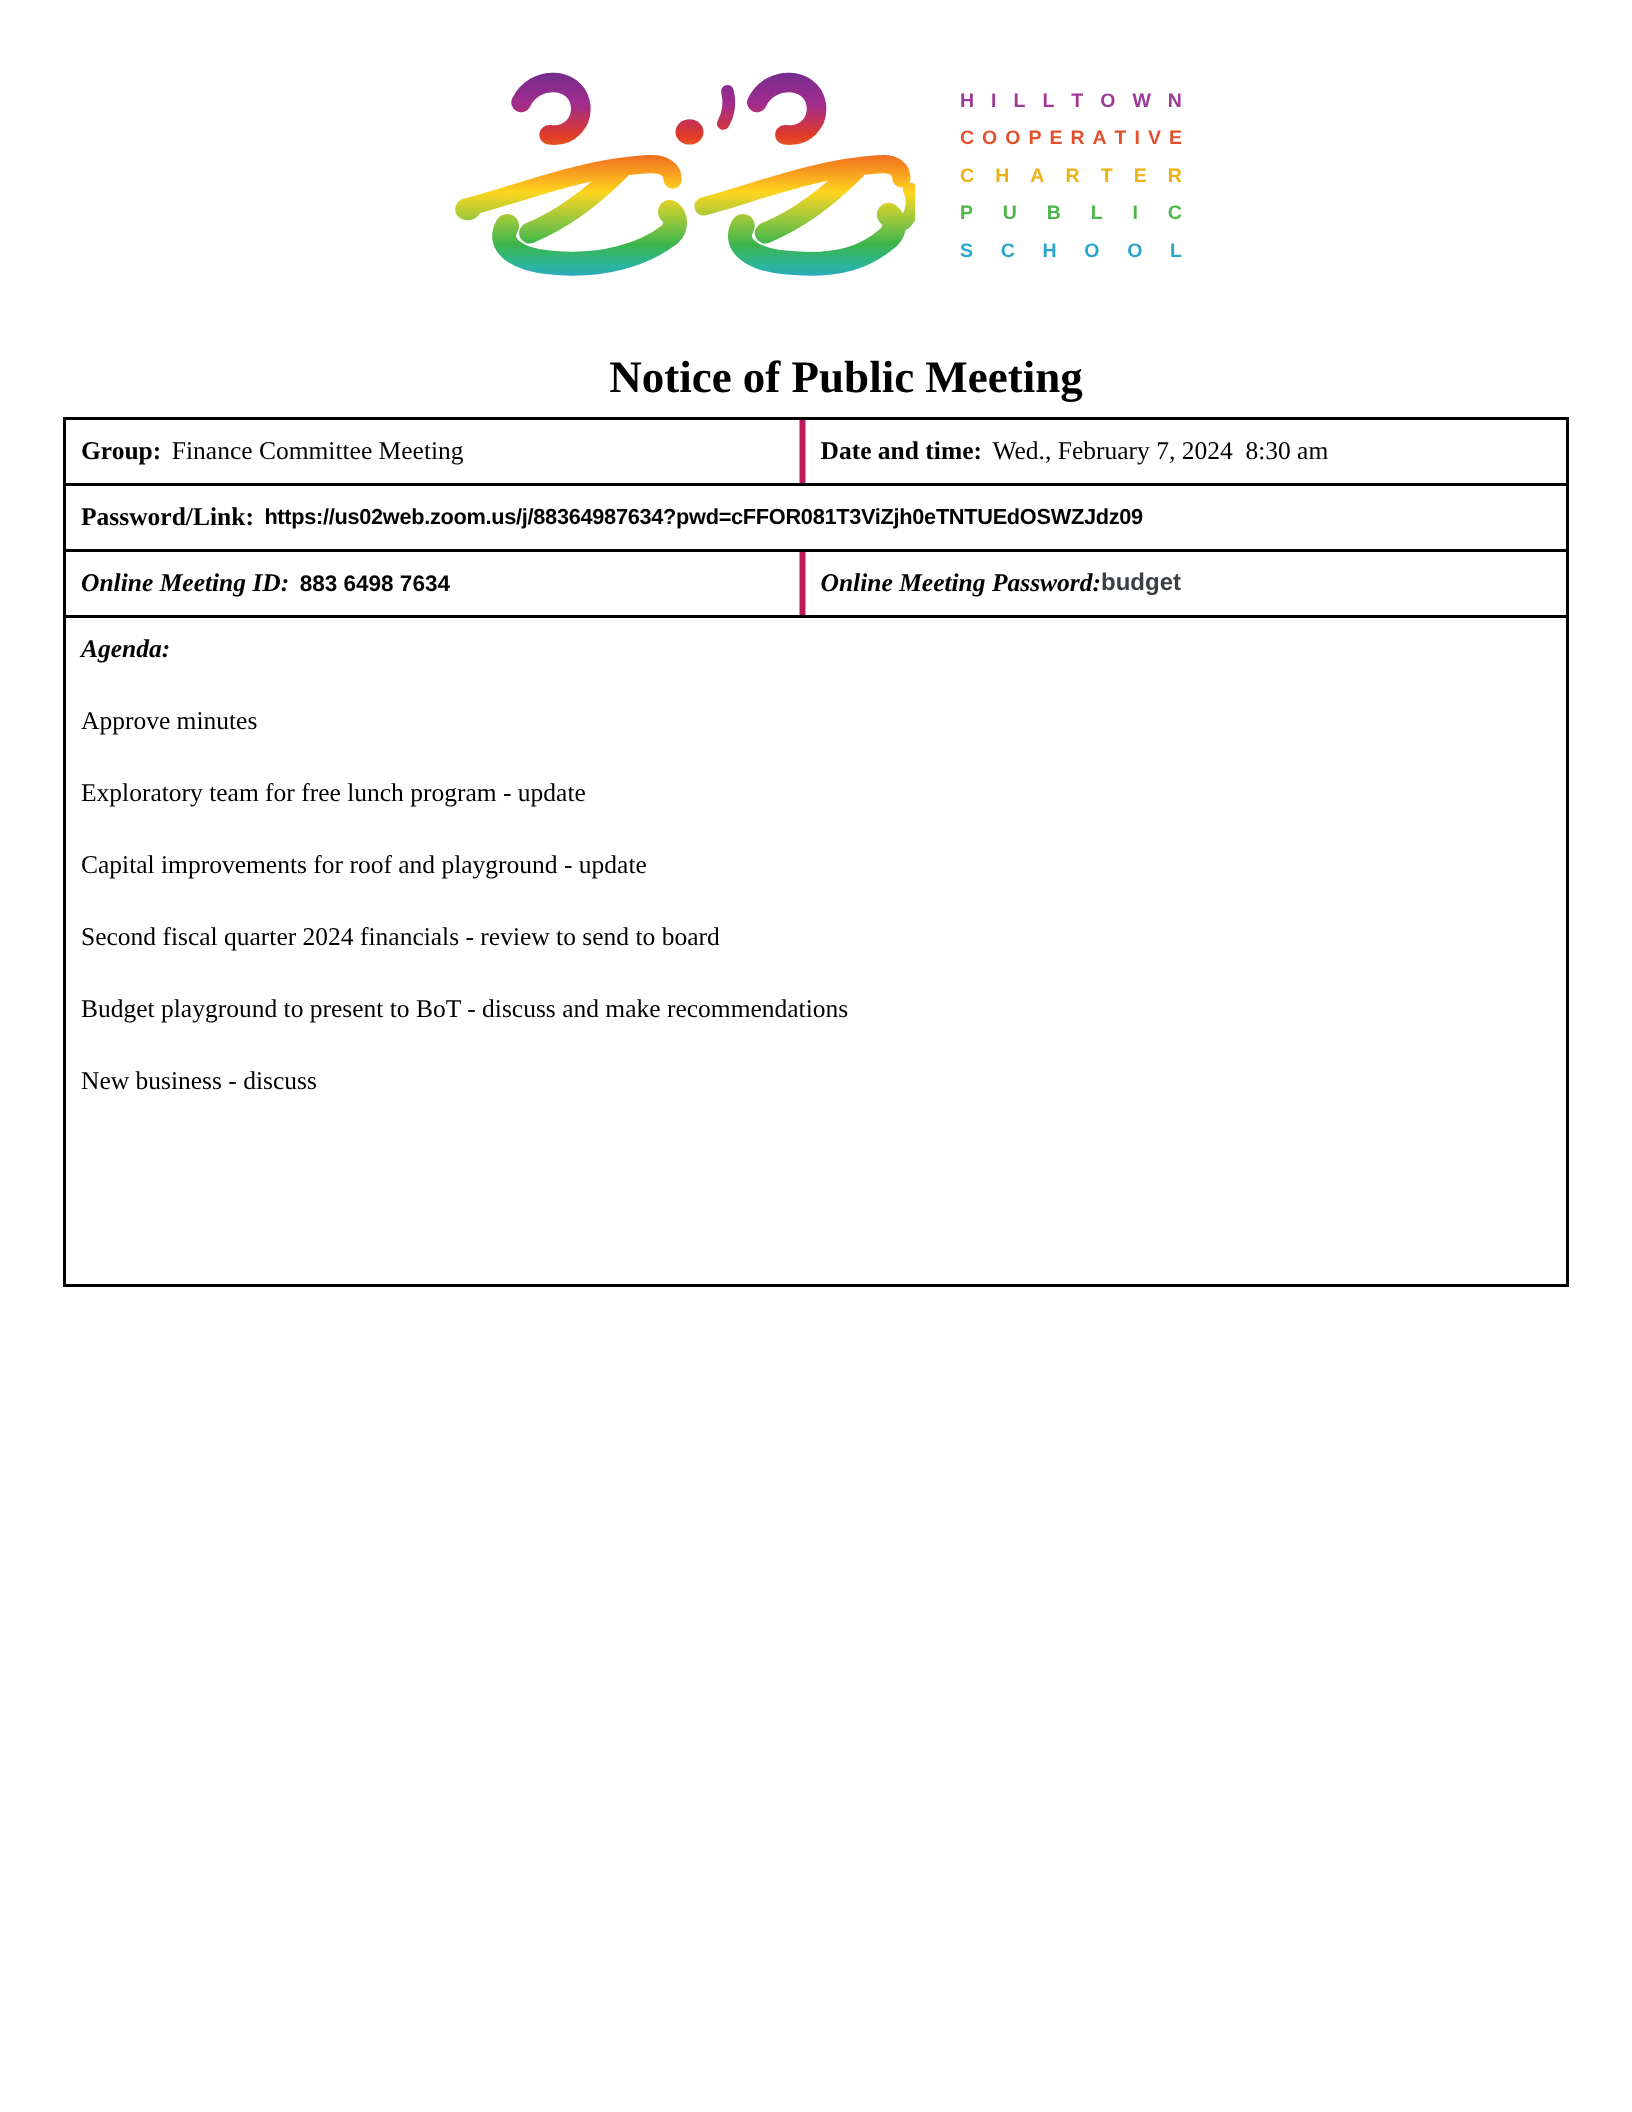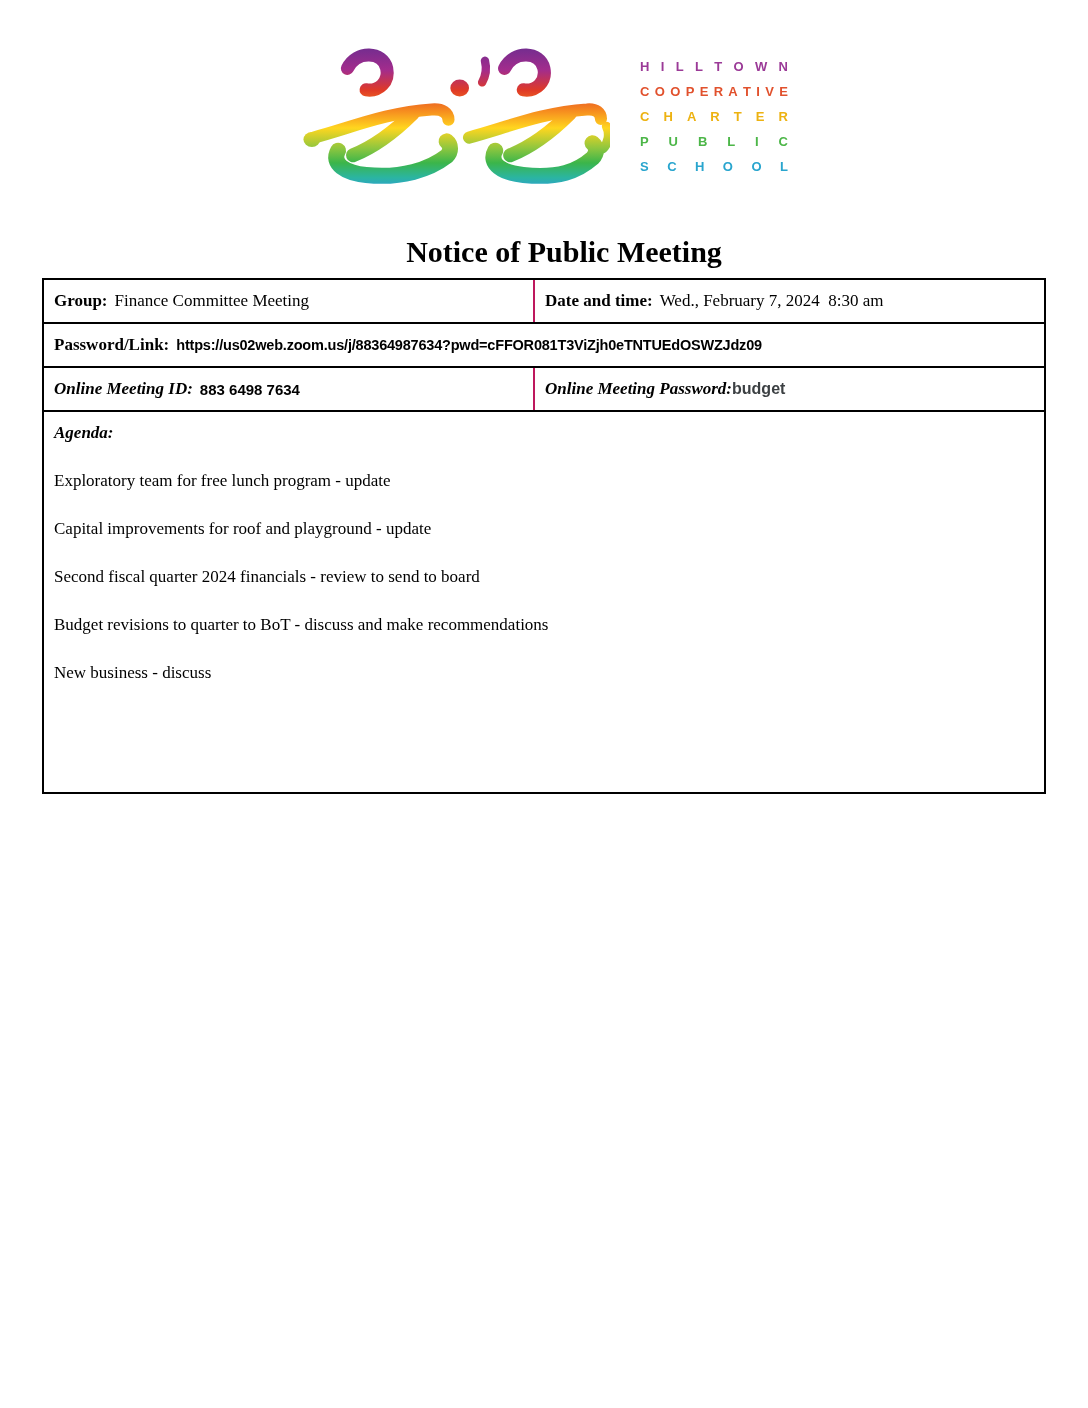--- a/index.html
+++ b/index.html
@@ -61,21 +61,21 @@
     border-bottom: 2px solid #000;
     height: 42px;
   }
   .cell {
     display: flex;
     align-items: center;
     padding-left: 10px;
     overflow: hidden;
     white-space: pre;
   }
-  .c1 { width: 479px; border-right: 2px solid #be185d; }
+  .c1 { width: 479px; border-right: 4px solid #be185d; }
   .c2 { flex: 1; }
   .cfull { flex: 1; }
   .lbl { font-weight: 700; }
   .lbl-i { font-weight: 700; font-style: italic; }
   .val { margin-left: 7px; white-space: pre; }
   .val-sans {
     margin-left: 7px;
     font-family: "Liberation Sans", sans-serif;
     font-weight: 700;
     font-size: 14.5px;
@@ -91,21 +91,21 @@
   }
   .val-pwd {
     margin-left: 0;
     font-family: "Liberation Sans", sans-serif;
     font-weight: 700;
     font-size: 16px;
   }
 
   
   .agenda-row {
-    height: 380px;
+    height: 444px;
     border-bottom: none;
     display: block;
     padding: 10px 10px 0 10px;
     box-sizing: border-box;
   }
   .agenda-heading {
     font-weight: 700;
     font-style: italic;
     line-height: 22px;
     margin: 0;
@@ -238,21 +238,22 @@
     </div>
     <div class="cell c2">
       <span class="lbl-i">Online Meeting Password:</span>
       <span class="val-pwd" style="color: rgb(60, 64, 67);">budget</span>
     </div>
   </div>
 
   <div class="trow agenda-row">
     <p class="agenda-heading">Agenda:</p>
     <div>
+        <p class="agenda-item">Approve minutes</p>
         <p class="agenda-item">Exploratory team for free lunch program - update</p>
         <p class="agenda-item">Capital improvements for roof and playground - update</p>
         <p class="agenda-item">Second fiscal quarter 2024 financials - review to send to board</p>
-        <p class="agenda-item">Budget revisions to quarter to BoT - discuss and make recommendations</p>
+        <p class="agenda-item">Budget playground to present to BoT - discuss and make recommendations</p>
         <p class="agenda-item">New business - discuss</p>
       </div>
   </div>
 
 </div>
 
 </body></html>

